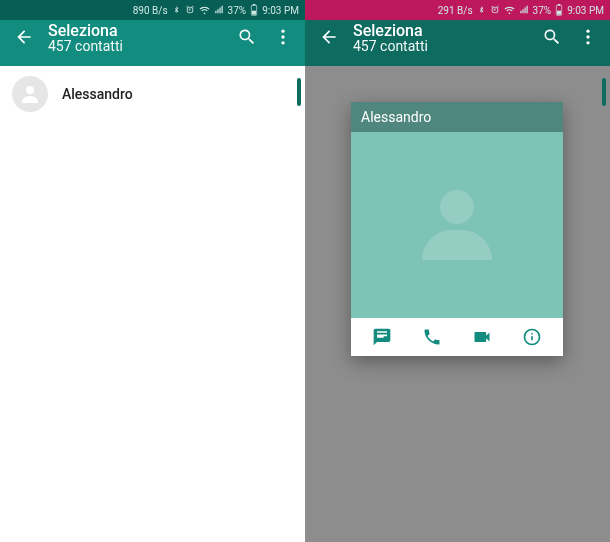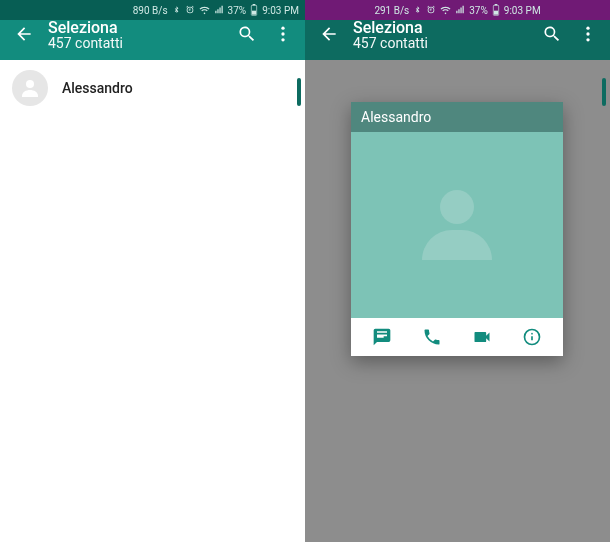--- a/index.html
+++ b/index.html
@@ -23,25 +23,25 @@
     height: 20px;
     background: #075E54;
     color: #cfe8e4;
     font-size: 10px;
     display: flex;
     align-items: center;
     justify-content: flex-end;
     padding: 0 6px;
     gap: 4px;
   }
-  .phone.right .status-bar { background: #701a75; justify-content: center; }
+  .phone.right .status-bar { background: #be185d; }
   .status-bar .ico { display:inline-flex; align-items:center; }
   
   .app-bar {
-    height: 40px;
+    height: 46px;
     background: #128C7E;
     color: #fff;
     display: flex;
     align-items: center;
     padding: 0 4px 12px 8px;
   }
   .phone.right .app-bar { background: #0d6b60; }
   .app-bar .back {
     width: 32px; height: 32px;
     display:flex; align-items:center; justify-content:center;

